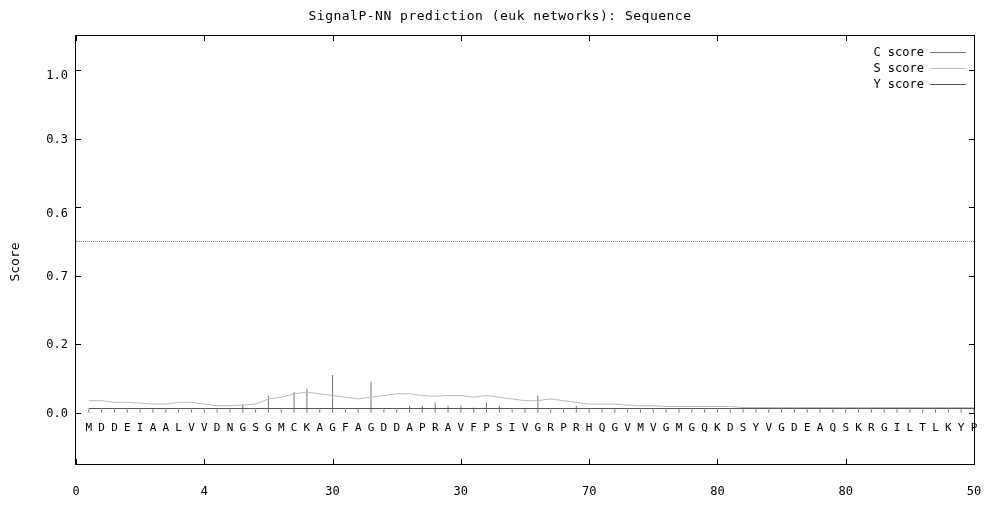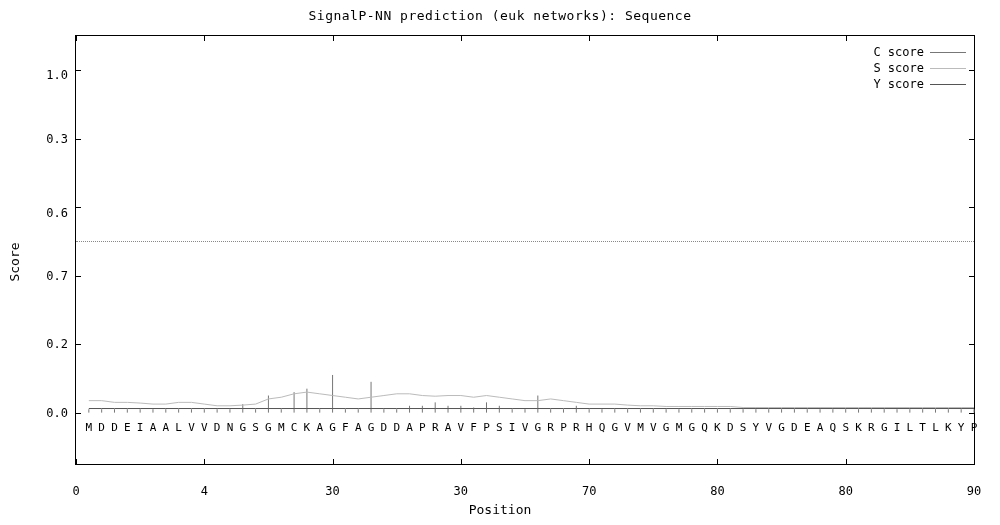--- a/index.html
+++ b/index.html
@@ -146,21 +146,20 @@
     height: 0;
   }
 </style>
 </head>
 <body>
 
 <div class="stage">
 
   <div class="title">SignalP-NN prediction (euk networks): Sequence</div>
   <div class="yaxis-label">Score</div>
-  <div class="xaxis-label">Position</div>
 
   <div class="plot-frame">
     <div class="plot-inner" id="plot-inner">
 
       <svg class="data" id="data-svg" preserveAspectRatio="none" viewBox="0 0 898 428">
           <g stroke="#777777" stroke-width="1">
             <line x1="12.828571428571427" x2="12.828571428571427" y1="376.64" y2="373.216"></line>
             <line x1="25.657142857142855" x2="25.657142857142855" y1="376.64" y2="373.216"></line>
             <line x1="38.48571428571429" x2="38.48571428571429" y1="376.64" y2="373.216"></line>
             <line x1="51.31428571428571" x2="51.31428571428571" y1="376.64" y2="373.216"></line>
@@ -282,21 +281,21 @@
         <div class="xtick-mark-top" style="left: 384.857px;"></div>
         <div class="xtick-label" style="left: 513.143px;">70</div>
         <div class="xtick-mark" style="left: 513.143px;"></div>
         <div class="xtick-mark-top" style="left: 513.143px;"></div>
         <div class="xtick-label" style="left: 641.429px;">80</div>
         <div class="xtick-mark" style="left: 641.429px;"></div>
         <div class="xtick-mark-top" style="left: 641.429px;"></div>
         <div class="xtick-label" style="left: 769.714px;">80</div>
         <div class="xtick-mark" style="left: 769.714px;"></div>
         <div class="xtick-mark-top" style="left: 769.714px;"></div>
-        <div class="xtick-label" style="left: 898px;">90</div>
+        <div class="xtick-label" style="left: 898px;">50</div>
         <div class="xtick-mark" style="left: 898px;"></div>
         <div class="xtick-mark-top" style="left: 898px;"></div>
         <div class="thresh" style="top: 205.44px;"></div>
         <div class="seq-row" style="top: 384.64px;">
           <span class="seq-letter" style="left: 12.8286px;">M</span>
           <span class="seq-letter" style="left: 25.6571px;">D</span>
           <span class="seq-letter" style="left: 38.4857px;">D</span>
           <span class="seq-letter" style="left: 51.3143px;">E</span>
           <span class="seq-letter" style="left: 64.1429px;">I</span>
           <span class="seq-letter" style="left: 76.9714px;">A</span>

